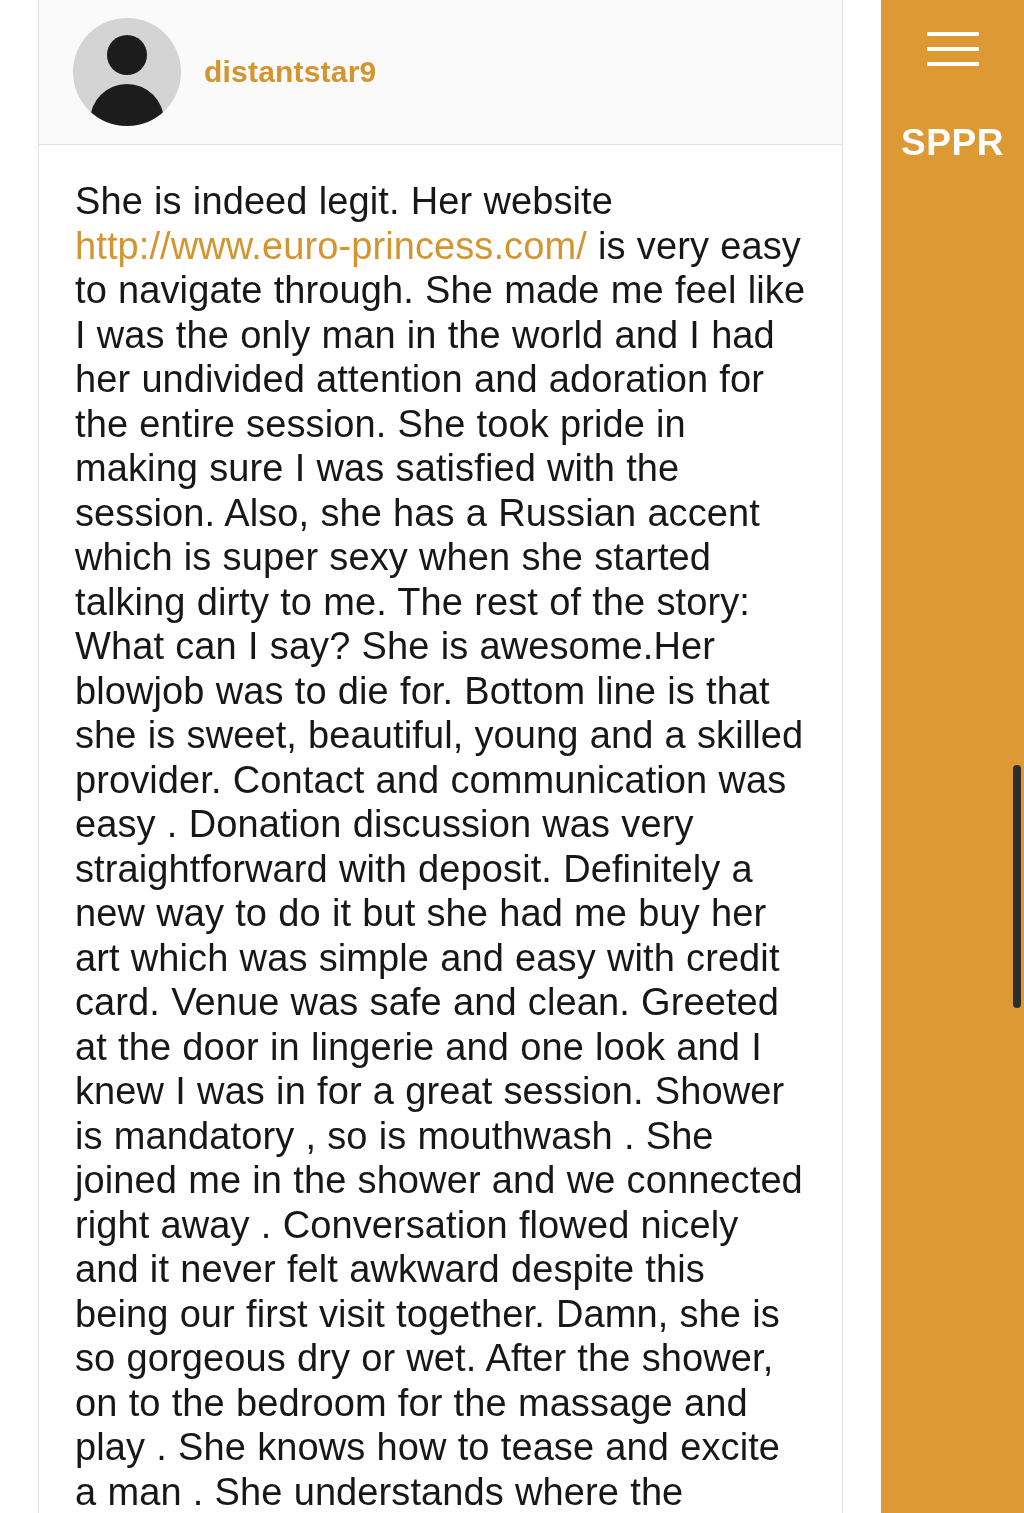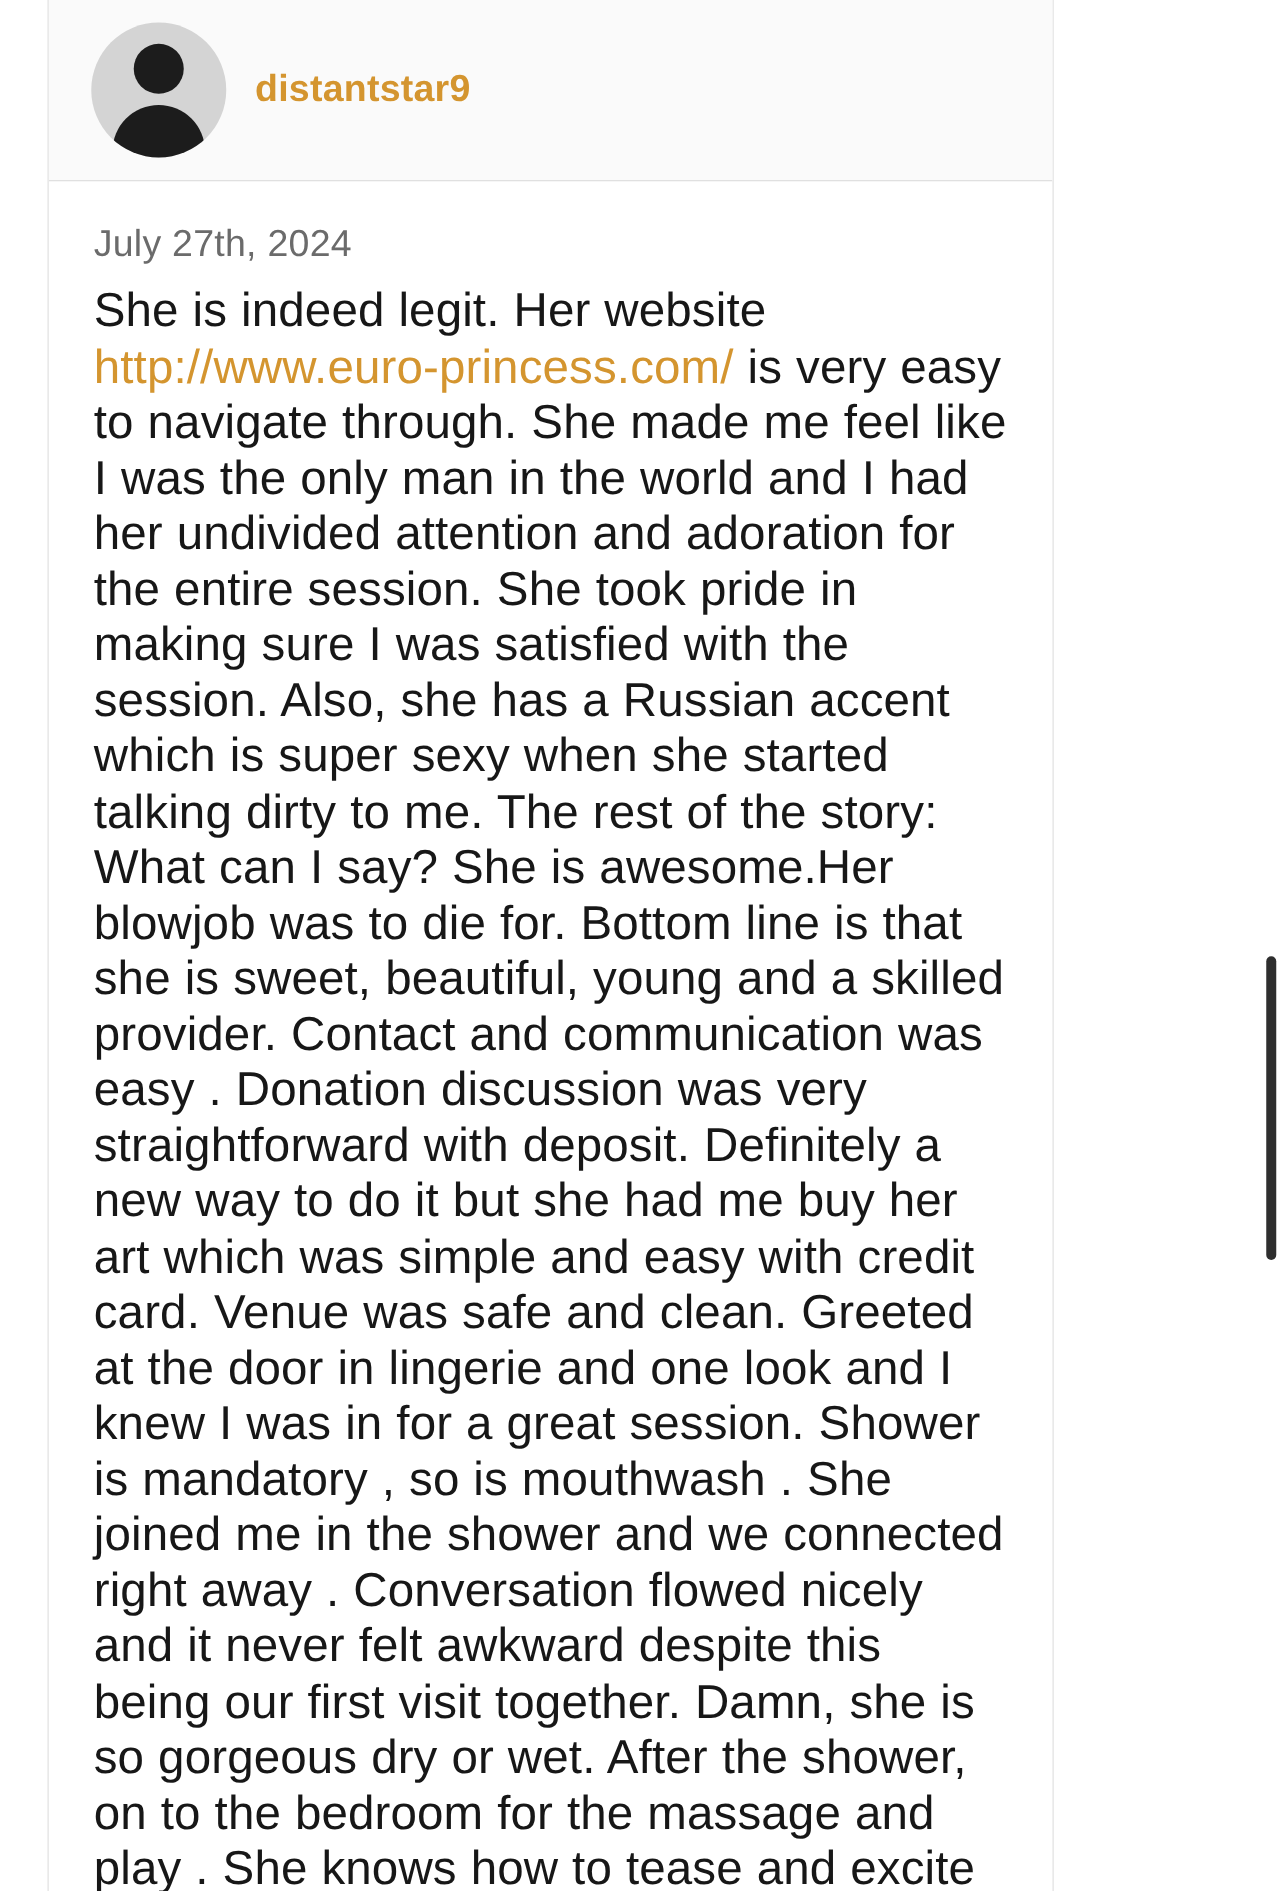--- a/index.html
+++ b/index.html
@@ -173,25 +173,32 @@
 
       <div class="post-header">
         <div class="avatar">
           <div class="head"></div>
           <div class="body"></div>
         </div>
         <div class="username">distantstar9</div>
       </div>
 
       <div class="post-body">
-        <div class="post-date">July 27th, 2024</div>
         <div class="post-text"><span>She is indeed legit. Her website </span><a href="#">http://www.euro-princess.com/</a><span> is very easy to navigate through. She made me feel like I was the only man in the world and I had her undivided attention and adoration for the entire session. She took pride in making sure I was satisfied with the session. Also, she has a Russian accent which is super sexy when she started talking dirty to me. The rest of the story: What can I say? She is awesome.Her blowjob was to die for. Bottom line is that she is sweet, beautiful, young and a skilled provider. Contact and communication was easy . Donation discussion was very straightforward with deposit. Definitely a new way to do it but she had me buy her art which was simple and easy with credit card. Venue was safe and clean. Greeted at the door in lingerie and one look and I knew I was in for a great session. Shower is mandatory , so is mouthwash . She joined me in the shower and we connected right away . Conversation flowed nicely and it never felt awkward despite this being our first visit together. Damn, she is so gorgeous dry or wet. After the shower, on to the bedroom for the massage and play . She knows how to tease and excite a man . She understands where the erogenous zones were located on me ! Session was safe and not rushed. And she is young, flexible, energetic and adorable. If I didn’t</span></div>
       </div>
 
     </div>
   </div>
 
+  <div class="side-col">
+    <div class="hamburger">
+      <span></span>
+      <span></span>
+      <span></span>
+    </div>
+    <div class="brand">SPPR</div>
+  </div>
 
   <div class="scrollbar">
     <div class="thumb"></div>
   </div>
 
 </div>
 
 </body></html>

